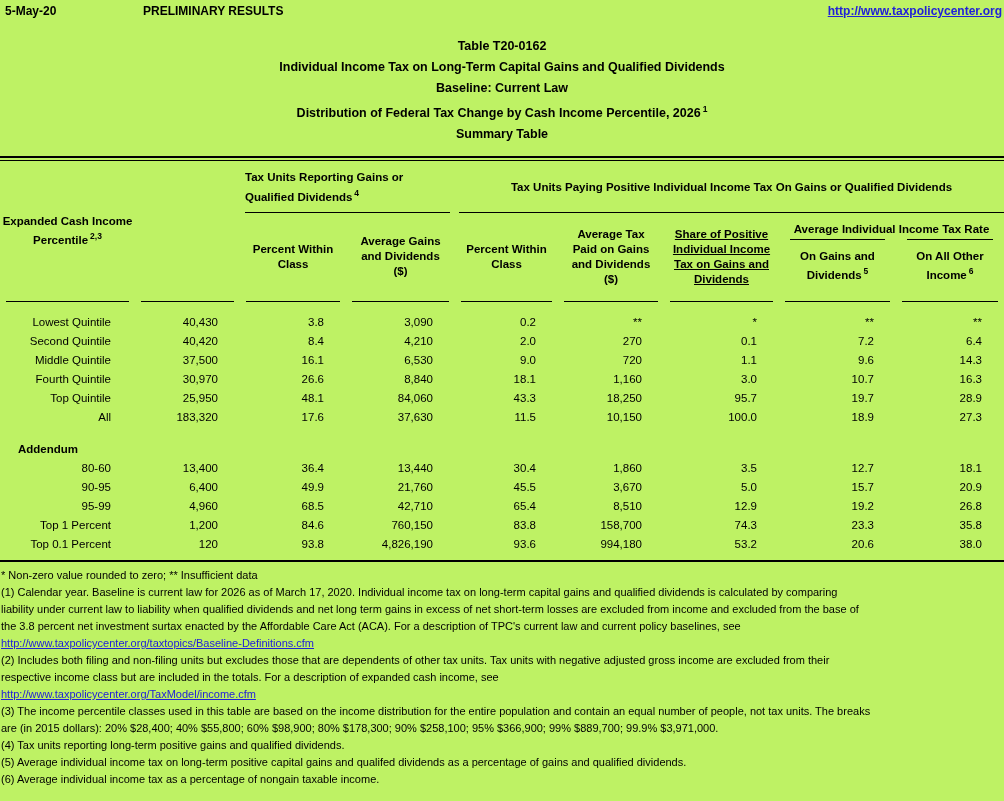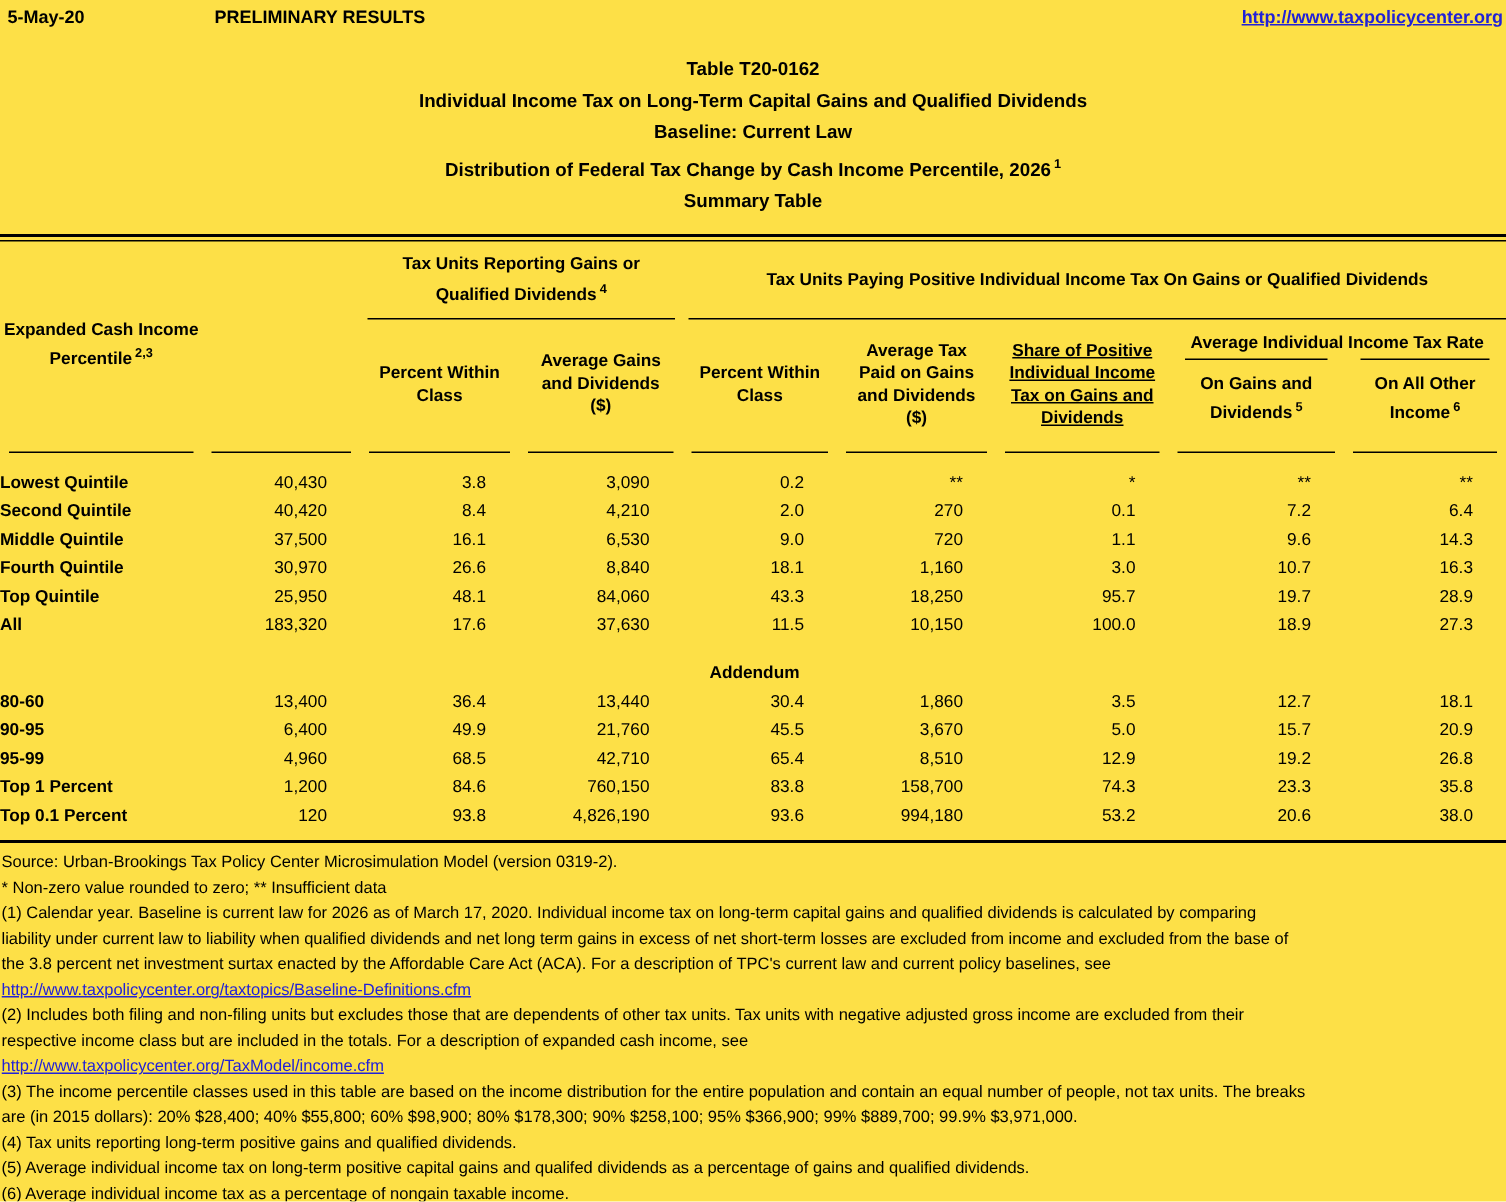--- a/index.html
+++ b/index.html
@@ -3,21 +3,21 @@
 <meta charset="utf-8">
 <style>
   :root { --link: #2121d8; }
   * { box-sizing: border-box; }
   html, body { margin: 0; padding: 0; background: #ffffff; }
   body {
     font-family: "Liberation Sans", sans-serif;
     color: #000;
     width: 1004px;
   }
-  .page { position: relative; width: 1004px; height: 801px; overflow: hidden; background: #fde047; }
+  .page { position: relative; width: 1004px; height: 801px; overflow: hidden; background: #bef264; }
 
   
   .topbar { display: flex; align-items: flex-start; padding: 4px 2px 0 5px; font-size: 12px; font-weight: bold; }
   .topbar .date { width: 138px; }
   .topbar .spacer { flex: 1; }
   .topbar a, .fn-link { color: var(--link); text-decoration: underline; cursor: pointer; }
 
   
   .titleblock { margin-top: 18px; text-align: center; font-weight: bold; font-size: 12.5px; line-height: 21px; }
   sup { font-size: 8.5px; font-weight: bold; vertical-align: super; margin-left: 2px; }
@@ -25,41 +25,41 @@
   
   .tbl { margin-top: 11px; }
   .rule-double { height: 5px; border-top: 2px solid #000; border-bottom: 1.5px solid #000; }
   .rule-bottom { border-top: 2px solid #000; margin-top: 6px; }
 
   .gridcols { display: grid; grid-template-columns: 135px 105px 106px 109px 103px 106px 115px 117px 108px; }
 
   .hgrid { display: grid; grid-template-columns: 135px 105px 106px 109px 103px 106px 115px 117px 108px; grid-template-rows: 52px 87px 4px; }
   .hcell { font-weight: bold; font-size: 11.5px; line-height: 15px; display: flex; align-items: center; justify-content: center; text-align: center; }
   .span2 { grid-row: 1 / 3; }
-  .group { font-weight: bold; font-size: 11.5px; line-height: 16px; display: flex; align-items: center; justify-content: center; text-align: center; border-bottom: 1.5px solid #000; }
+  .group { font-weight: bold; font-size: 11.5px; line-height: 16px; display: flex; align-items: center; justify-content: center; border-bottom: 1.5px solid #000; }
   .g1 { grid-row: 1; grid-column: 3 / 5; margin: 0 5px; }
   .g2 { grid-row: 1; grid-column: 5 / 10; margin-left: 4px; white-space: nowrap; }
   .rate { grid-row: 2; grid-column: 8 / 10; font-weight: bold; font-size: 11.5px; }
   .rate-title { text-align: center; padding-top: 10px; height: 26px; white-space: nowrap; }
   .rate-cols { display: grid; grid-template-columns: 117px 108px; }
   .rate-col .r-rule { border-bottom: 1.5px solid #000; margin: 0 11px; height: 1px; }
   .rate-col .r-lbl { text-align: center; padding-top: 9px; line-height: 15px; }
   .r-lbl .lblw { display: inline-block; max-width: 92px; }
   .mw84 { max-width: 88px; } .mw92 { max-width: 92px; } .mw94 { max-width: 94px; }
   .mw90 { max-width: 92px; } .mw104 { max-width: 106px; text-decoration: underline; }
   .urow { grid-row: 3; height: 4px; }
   .urow > div { border-bottom: 1.5px solid #000; height: 2px; margin: 0 6px; }
 
   
   .tbody { margin-top: 9px; }
   .drow { display: grid; grid-template-columns: 135px 105px 106px 109px 103px 106px 115px 117px 108px; height: 19px; line-height: 19px; font-size: 11.5px; }
-  .drow .lab { font-weight: bold; text-align: left; padding-right: 24px; }
+  .drow .lab { font-weight: normal; text-align: right; padding-right: 24px; }
   .drow .num { text-align: right; padding-right: 22px; }
   .section.addendum { margin-top: 13px; }
-  .sec-label { font-weight: bold; text-align: center; padding-left: 2px; font-size: 11.5px; height: 19px; line-height: 19px; margin-top: 12px; }
+  .sec-label { font-weight: bold; text-align: left; padding-left: 18px; font-size: 11.5px; height: 19px; line-height: 19px; margin-top: 12px; }
 
   
   .footnotes { padding: 5px 0 0 1px; font-size: 11px; line-height: 17px; }
   .fn { white-space: nowrap; overflow: hidden; }
 </style>
 </head>
 <body>
 
 <div class="page">
 
@@ -262,21 +262,20 @@
             <div class="num">20.6</div>
             <div class="num">38.0</div>
           </div>
         </div>
       </div>
 
     <div class="rule-bottom"></div>
   </div>
 
   <div class="footnotes" id="footnotes">
-      <div class="fn">Source: Urban-Brookings Tax Policy Center Microsimulation Model (version 0319-2).</div>
       <div class="fn">* Non-zero value rounded to zero; ** Insufficient data</div>
       <div class="fn">(1) Calendar year. Baseline is current law for 2026 as of March 17, 2020. Individual income tax on long-term capital gains and qualified dividends is calculated by comparing</div>
       <div class="fn">liability under current law to liability when qualified dividends and net long term gains in excess of net short-term losses are excluded from income and excluded from the base of</div>
       <div class="fn">the 3.8 percent net investment surtax enacted by the Affordable Care Act (ACA). For a description of TPC's current law and current policy baselines, see</div>
       <div class="fn"><a class="fn-link">http://www.taxpolicycenter.org/taxtopics/Baseline-Definitions.cfm</a></div>
       <div class="fn">(2) Includes both filing and non-filing units but excludes those that are dependents of other tax units. Tax units with negative adjusted gross income are excluded from their</div>
       <div class="fn">respective income class but are included in the totals. For a description of expanded cash income, see</div>
       <div class="fn"><a class="fn-link">http://www.taxpolicycenter.org/TaxModel/income.cfm</a></div>
       <div class="fn">(3) The income percentile classes used in this table are based on the income distribution for the entire population and contain an equal number of people, not tax units. The breaks</div>
       <div class="fn">are (in 2015 dollars): 20% $28,400; 40% $55,800; 60% $98,900; 80% $178,300; 90% $258,100; 95% $366,900; 99% $889,700; 99.9% $3,971,000.</div>

